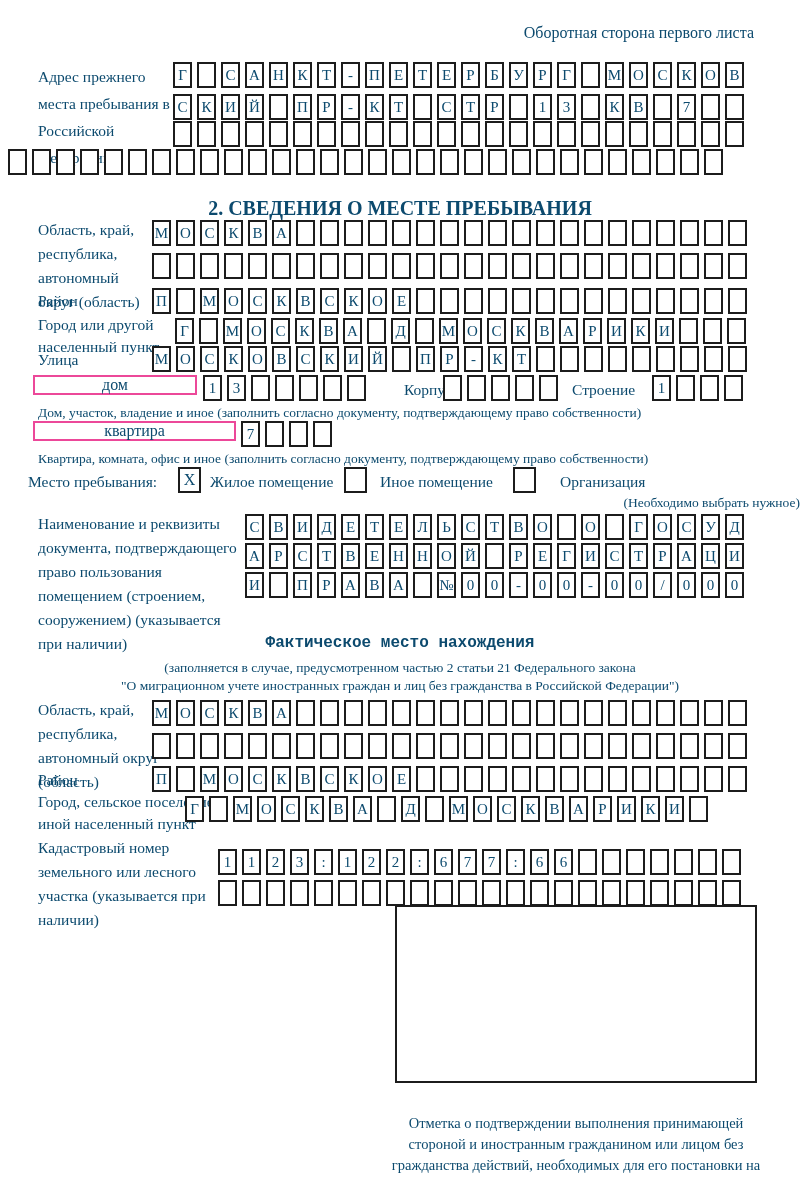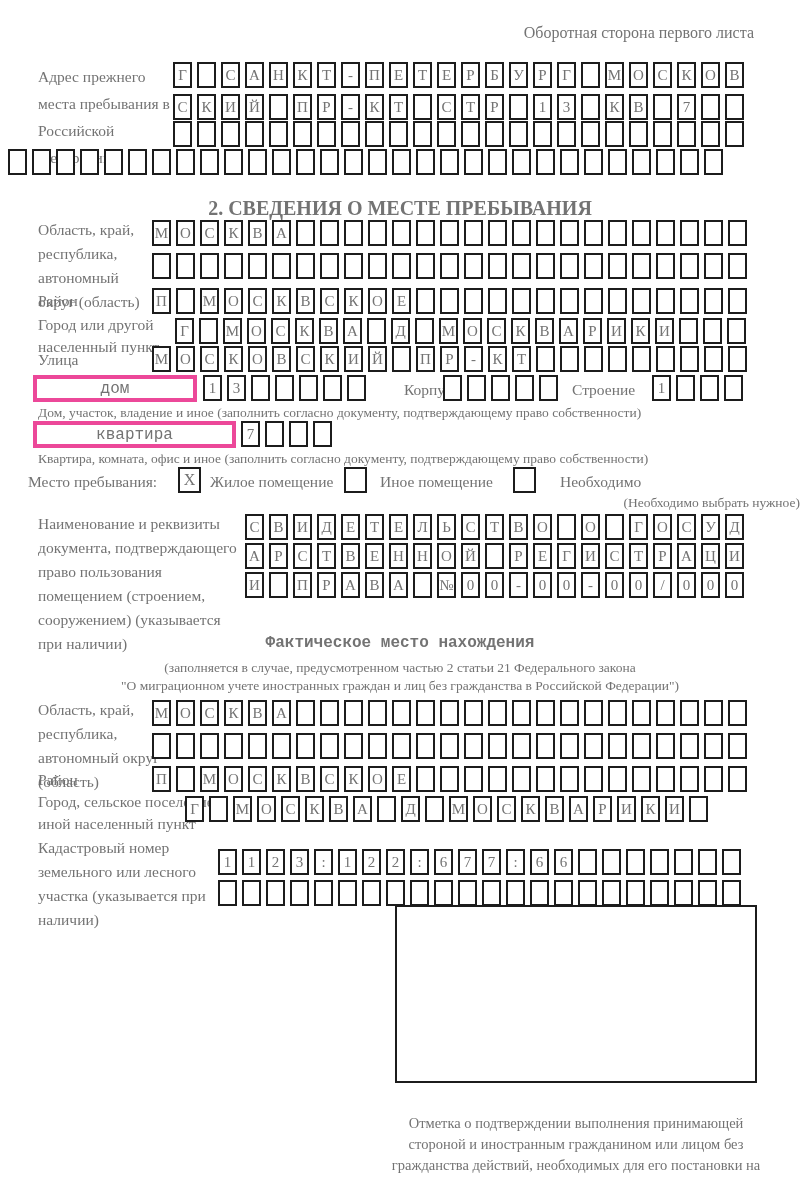--- a/index.html
+++ b/index.html
@@ -1,30 +1,30 @@
 <!DOCTYPE html>
 <html><head>
 <meta charset="utf-8">
 <style>
   html,body{margin:0;padding:0;background:#fff;}
   .page{
     position:relative;width:800px;height:1180px;background:#fff;overflow:hidden;
-    font-family:"Liberation Serif","DejaVu Serif",serif;color:#737373;
+    font-family:"Liberation Serif","DejaVu Serif",serif;color:#0c4a6e;
   }
   .abs{position:absolute;}
   .lbl{font-size:15.5px;line-height:1.5;}
   .cells{display:flex;gap:5px;}
   .cell{
     width:19px;height:26px;box-sizing:border-box;border:2px solid #1c1c1c;
     display:flex;align-items:center;justify-content:center;
     font-size:15px;line-height:1;background:#fff;flex:0 0 auto;
   }
   .widebox{
-    box-sizing:border-box;border:4px solid #ec4899;height:27px;
-    display:flex;align-items:center;justify-content:center;font-size:16px;background:#fff;font-family:Liberation Mono, monospace;
+    box-sizing:border-box;border:2px solid #ec4899;height:20px;
+    display:flex;align-items:center;justify-content:center;font-size:16px;background:#fff;
   }
   .chk{
     width:23px;height:26px;box-sizing:border-box;border:2px solid #1c1c1c;
     display:flex;align-items:center;justify-content:center;font-size:16px;background:#fff;
   }
   .note{font-size:13.5px;line-height:1.35;}
   .center{text-align:center;width:800px;left:0;}
   .h-bold{font-weight:bold;font-size:20px;}
   .stampbox{box-sizing:border-box;border:2px solid #1c1c1c;background:#fff;}
 </style>
@@ -326,21 +326,21 @@
       <span class="cell"></span>
     </div>
   <div class="abs note" style="top:450px;left:38px;">Квартира, комната, офис и иное (заполнить согласно документу, подтверждающему право собственности)</div>
 
   <div class="abs lbl" style="top:470px;left:28px;">Место пребывания:</div>
   <div class="abs chk" style="top:467px;left:178px;">X</div>
   <div class="abs lbl" style="top:470px;left:210px;">Жилое помещение</div>
   <div class="abs chk" style="top:467px;left:344px;"></div>
   <div class="abs lbl" style="top:470px;left:380px;">Иное помещение</div>
   <div class="abs chk" style="top:467px;left:513px;"></div>
-  <div class="abs lbl" style="top:470px;left:560px;">Необходимо</div>
+  <div class="abs lbl" style="top:470px;left:560px;">Организация</div>
   <div class="abs note center" style="top:494px;text-align:right;">(Необходимо выбрать нужное)</div>
 
   <div class="abs lbl" style="top:512px;left:38px;width:208px;line-height:1.55;">Наименование и реквизиты документа, подтверждающего право пользования помещением (строением, сооружением) (указывается при наличии)</div>
   <div class="abs cells" style="top:514px;left:245px;">
       <span class="cell">С</span>
       <span class="cell">В</span>
       <span class="cell">И</span>
       <span class="cell">Д</span>
       <span class="cell">Е</span>
       <span class="cell">Т</span>

